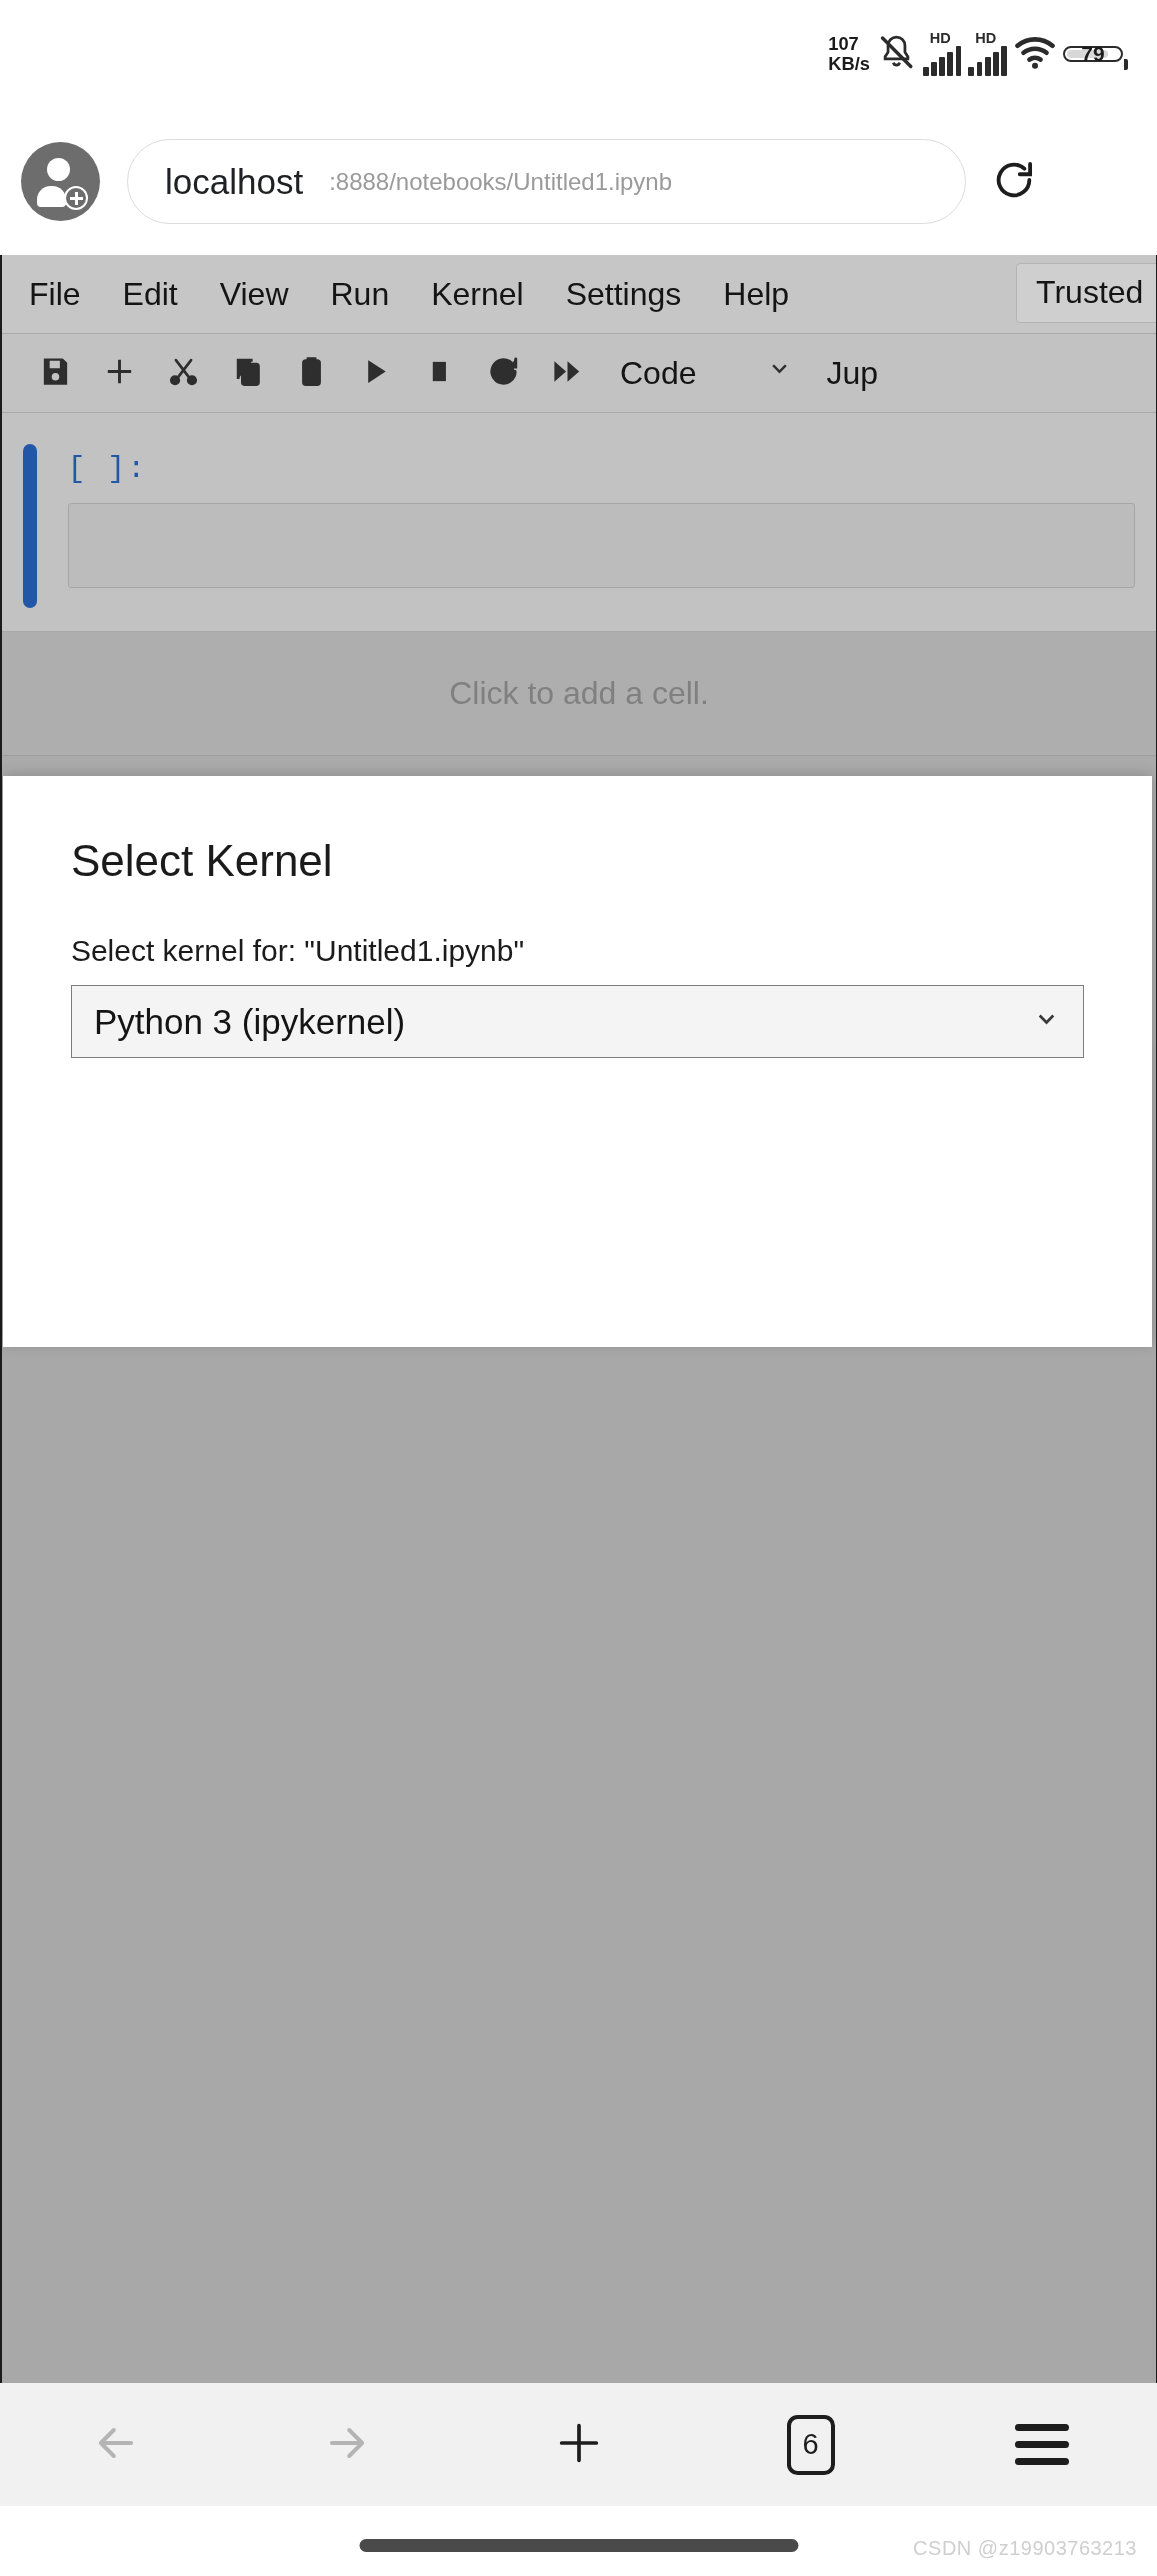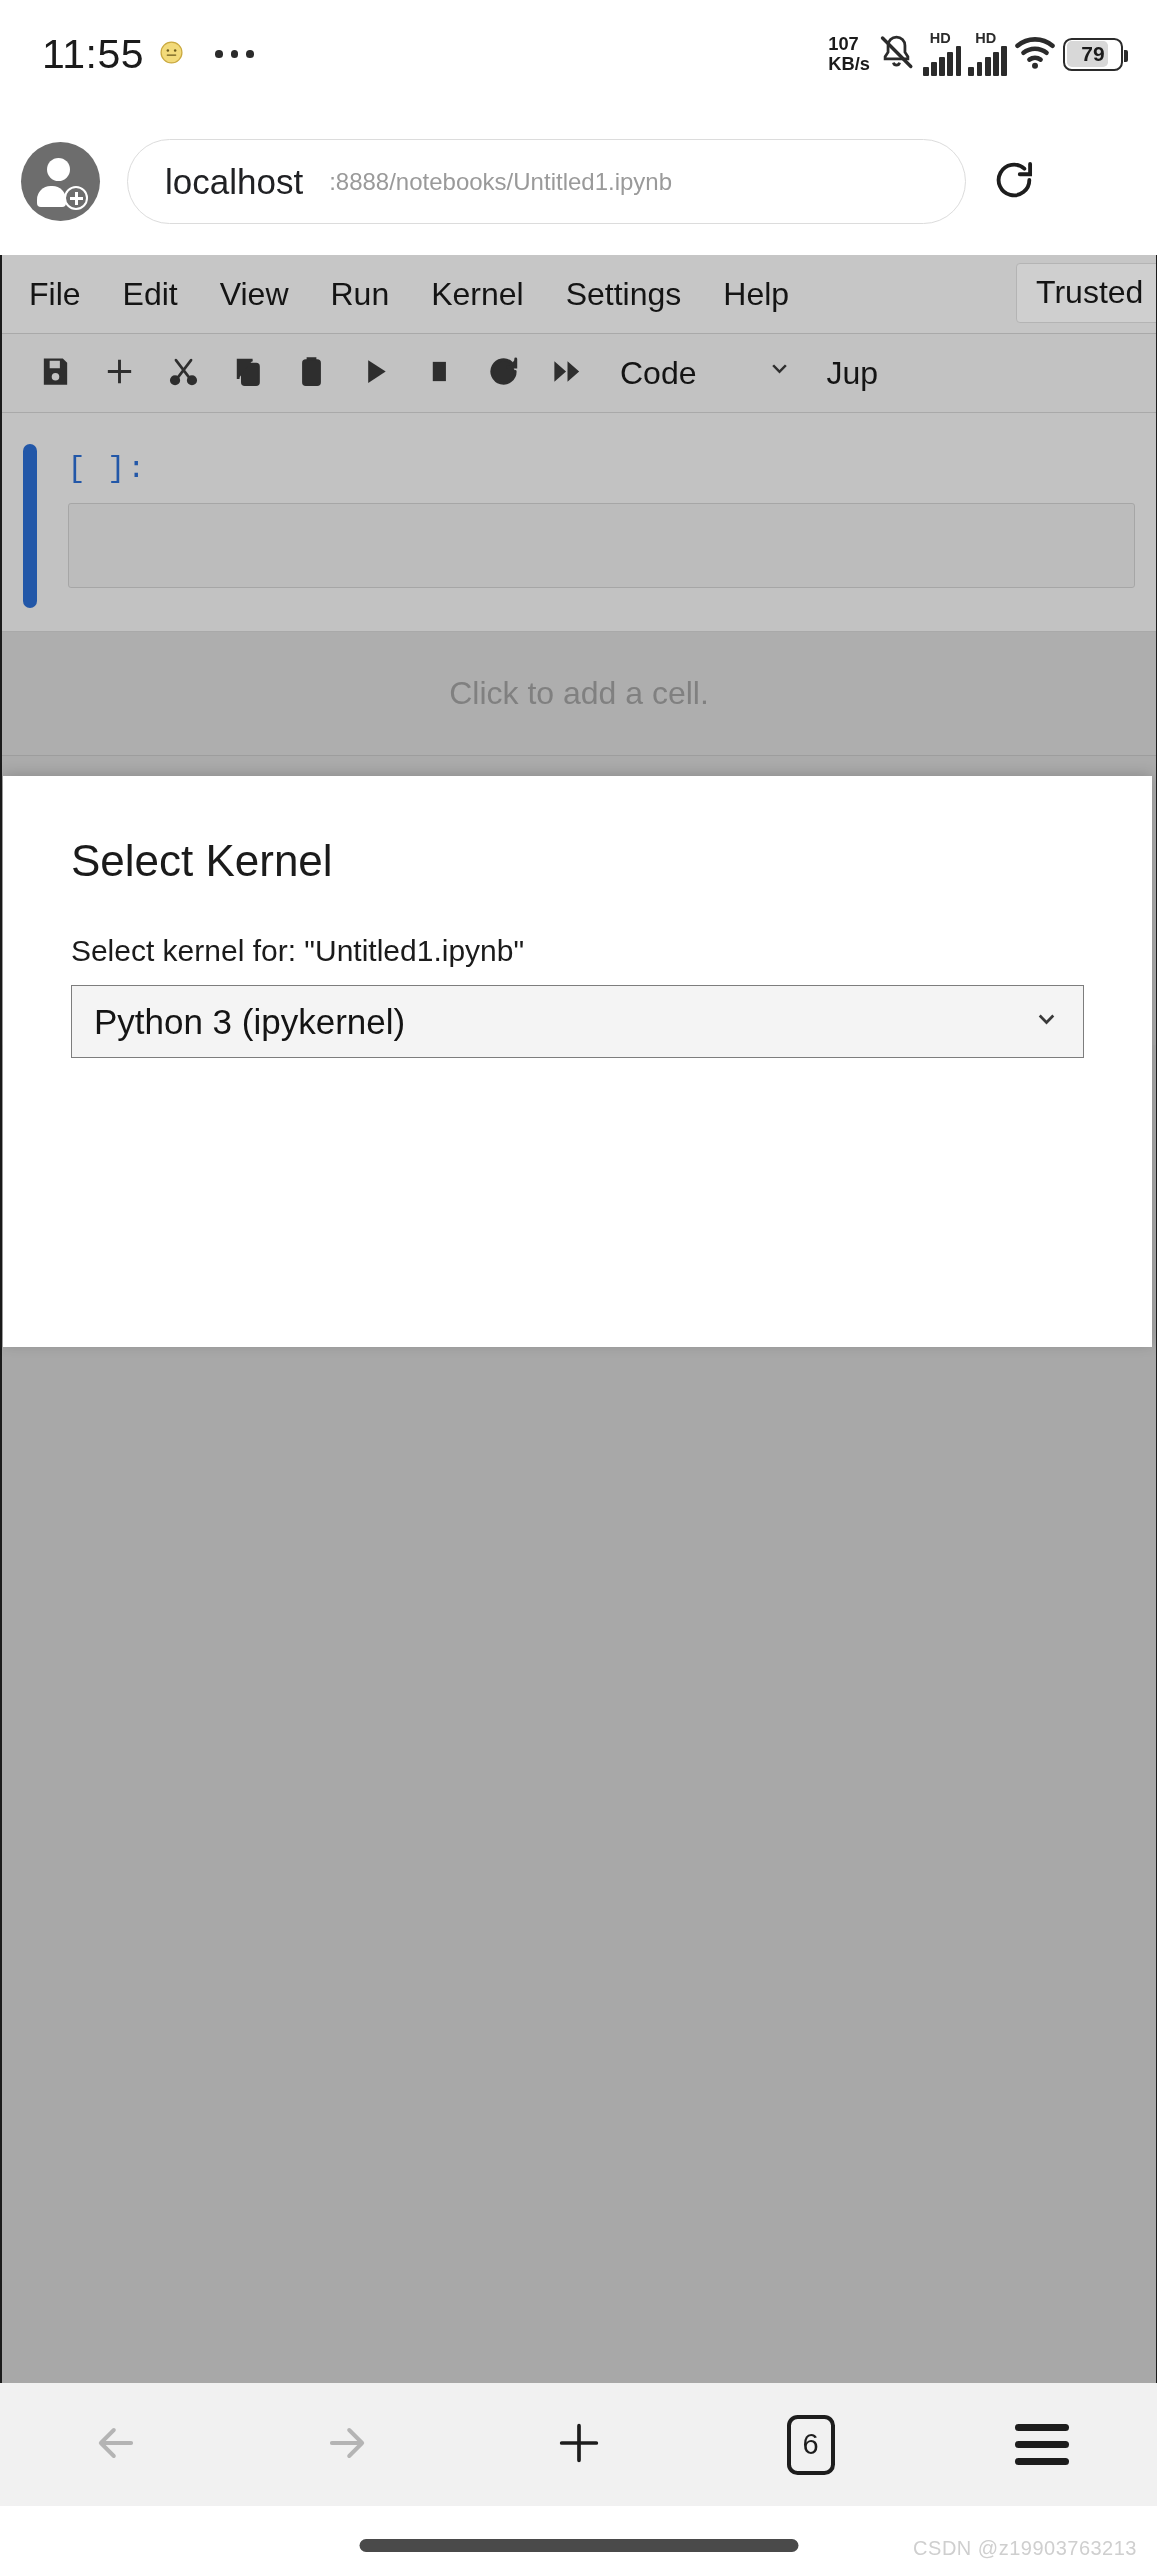--- a/index.html
+++ b/index.html
@@ -23,21 +23,21 @@
   .sb-dots i { width: 7.7px; height: 7.7px; border-radius: 50%; background: #2b2b2b; display:block;}
   .sb-right { margin-left: auto; display: flex; align-items: center; gap: 7px; padding-right: 35px; }
   .sb-kb { font-size: 18.3px; font-weight: 700; line-height: 20px; color: #1b1b1b; text-align: left; }
   .bars { display: flex; align-items: flex-end; gap: 2.4px; height: 29px; }
   .bars i { width: 5.8px; background: #2b2b2b; display:block; border-radius: 1px; }
   .bars i:nth-child(1){height:8.7px;} .bars i:nth-child(2){height:13.5px;}
   .bars i:nth-child(3){height:18.3px;} .bars i:nth-child(4){height:24px;} .bars i:nth-child(5){height:30px;}
   .sig { display: flex; flex-direction: column; align-items: flex-start; }
   .sig .hd { font-size: 14.5px; font-weight: 700; color: #2b2b2b; line-height: 13.5px; margin-bottom: 1px; margin-left: 6.8px;}
   .battery {
-    width: 60px; height: 33px; border: 2.9px solid #2b2b2b; border-radius: 8.7px;
+    width: 60px; height: 16px; border: 2.9px solid #2b2b2b; border-radius: 8.7px;
     display: flex; align-items: center; justify-content: center; position: relative;
   }
   .battery::after{content:""; position:absolute; right:-6.8px; top:10.6px; width:3.9px; height:11.6px;
     background:#2b2b2b; border-radius:0 1.9px 1.9px 0;}
   .battery .fill { position:absolute; left:1.9px; top:1.9px; bottom:1.9px; width:41px; background:#d8d8d8; border-radius:4.8px;}
   .battery span { font-size: 21px; font-weight: 600; color: #1b1b1b; position: relative; z-index:2;}
 
   
   .urlbar-row {
     position:absolute; left:0; top:108px; width:1158px; height:147px;
@@ -180,36 +180,20 @@
     position:absolute; right: 21px; top: 2537px;
     font-size: 20px; color:#cfcfcf; letter-spacing: 0.5px;
   }
 </style>
 </head>
 <body>
 
 <div id="screen">
 
   <div class="statusbar">
-    <div class="sb-left">
-      <div class="sb-time">11:55</div>
-      <div class="sb-emoji">
-        <svg width="25" height="25" viewBox="0 0 24 24" aria-hidden="true">
-          <circle cx="12" cy="12" r="10" fill="#f2da7a" stroke="#caa93f" stroke-width="1.2"></circle>
-          <circle cx="8.5" cy="10" r="1.2" fill="#6b5a1c"></circle>
-          <circle cx="15.5" cy="10" r="1.2" fill="#6b5a1c"></circle>
-          <path d="M8 14.5h8" stroke="#6b5a1c" stroke-width="1.4" stroke-linecap="round"></path>
-        </svg>
-      </div>
-      <div class="sb-dots">
-          <i></i>
-          <i></i>
-          <i></i>
-        </div>
-    </div>
     <div class="sb-right">
       <div class="sb-kb">
         <div>107</div>
         <div>KB/s</div>
       </div>
       <div>
         <svg width="39" height="39" viewBox="0 0 24 24">
           <path d="M12 2.5a5.2 5.2 0 0 0-5.2 5.2v4.1L5 14.6v1.3h14v-1.3l-1.8-2.8V7.7A5.2 5.2 0 0 0 12 2.5z" fill="none" stroke="#2b2b2b" stroke-width="1.7"></path>
           <path d="M10.1 18.2a1.95 1.95 0 0 0 3.8 0" fill="none" stroke="#2b2b2b" stroke-width="1.7"></path>
           <path d="M3.4 3.1 20.8 20.6" stroke="#2b2b2b" stroke-width="2.1" stroke-linecap="round"></path>

